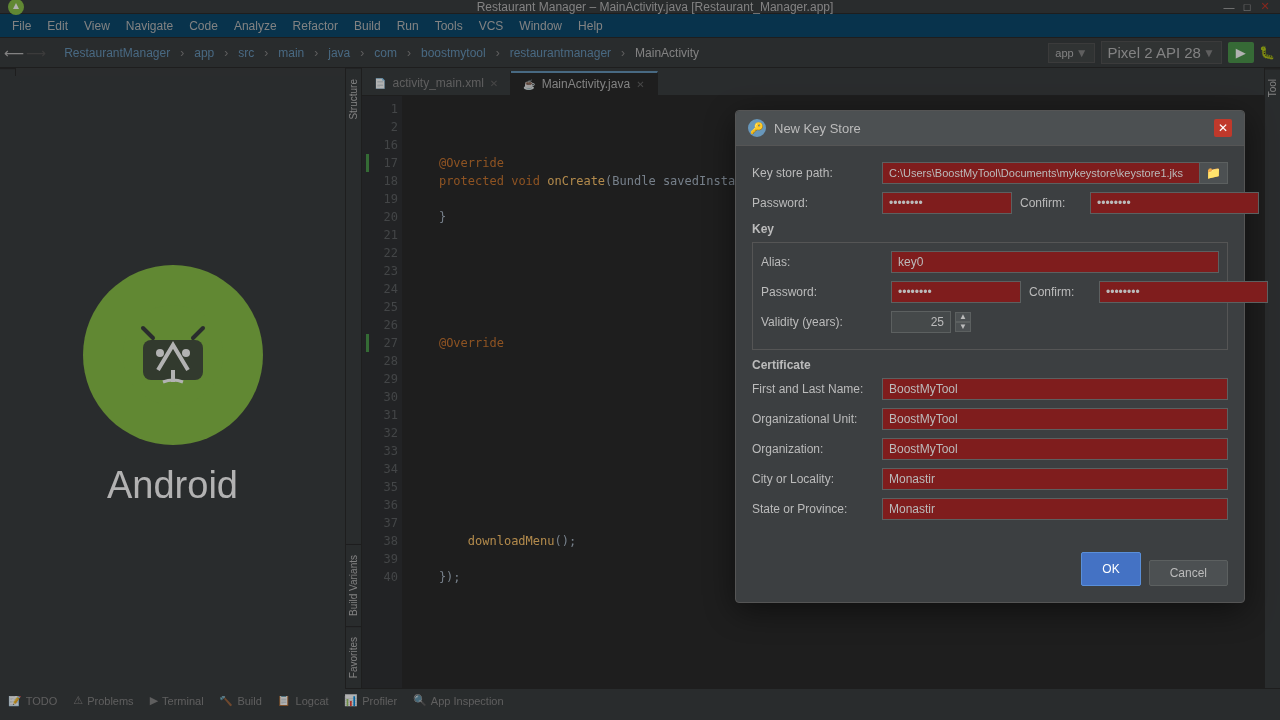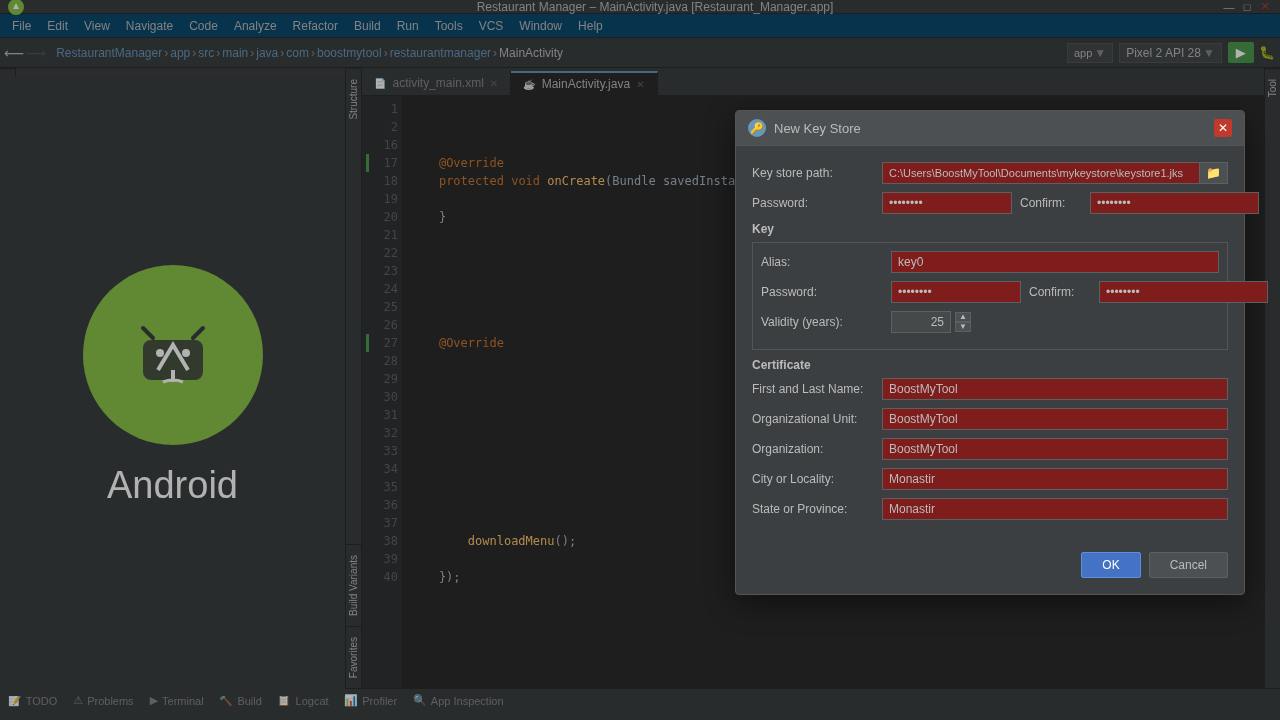--- a/index.html
+++ b/index.html
@@ -51,21 +51,21 @@
       gap: 2px;
     }
     .toolbar-breadcrumb {
       display: flex;
       align-items: center;
       gap: 2px;
       color: #6897bb;
       font-size: 12px;
       flex: 1;
     }
-    .toolbar-breadcrumb span { color: #6897bb; }
+    .toolbar-breadcrumb span { color: #6897bb; margin-left: 8px; }
     .toolbar-breadcrumb .sep { color: #888; }
     .toolbar-right {
       display: flex;
       align-items: center;
       gap: 6px;
     }
 
     
     .project-panel {
       width: 345px;
@@ -318,20 +318,21 @@
       border-radius: 2px;
     }
     .btn-cancel {
       background: #4c5052;
       border: 1px solid #5c6060;
       color: #bbb;
       padding: 5px 20px;
       cursor: pointer;
       font-size: 12px;
       border-radius: 2px;
+      margin-top: 8px;
     }
     .panel-left-labels {
       width: 16px;
       background: #3c3f41;
       display: flex;
       flex-direction: column;
       gap: 0;
     }
     .panel-label-vert {
       writing-mode: vertical-rl;
@@ -403,21 +404,21 @@
     <span style="color:#6897bb;cursor:pointer;">restaurantmanager</span>
     <span class="sep"> › </span>
     <span style="color:#bbb;cursor:pointer;">MainActivity</span>
   </div>
   <div class="toolbar-right">
     <div style="display:flex;align-items:center;gap:2px;background:#45494a;border:1px solid #555;padding:2px 6px;cursor:pointer;">
       <span style="color:#bbb;font-size:11px;">app</span>
       <span style="color:#888;">▼</span>
     </div>
     <div style="display:flex;align-items:center;gap:2px;background:#45494a;border:1px solid #555;padding:2px 6px;cursor:pointer;">
-      <span style="color:#bbb;font-size:12px;">Pixel 2 API 28</span>
+      <span style="color:#bbb;font-size:15px;">Pixel 2 API 28</span>
       <span style="color:#888;">▼</span>
     </div>
     <button style="background:#4e994e;border:none;color:white;padding:3px 8px;cursor:pointer;font-size:13px;border-radius:2px;">▶</button>
     <button style="background:none;border:none;color:#bbb;cursor:pointer;font-size:13px;">🐛</button>
   </div>
 </div>
 
 <div style="display:flex; height: calc(720px - 22px - 24px - 30px - 24px);">
 
   <div class="panel-left-labels" style="width:16px;background:#3c3f41;border-right:1px solid #2b2b2b;">

